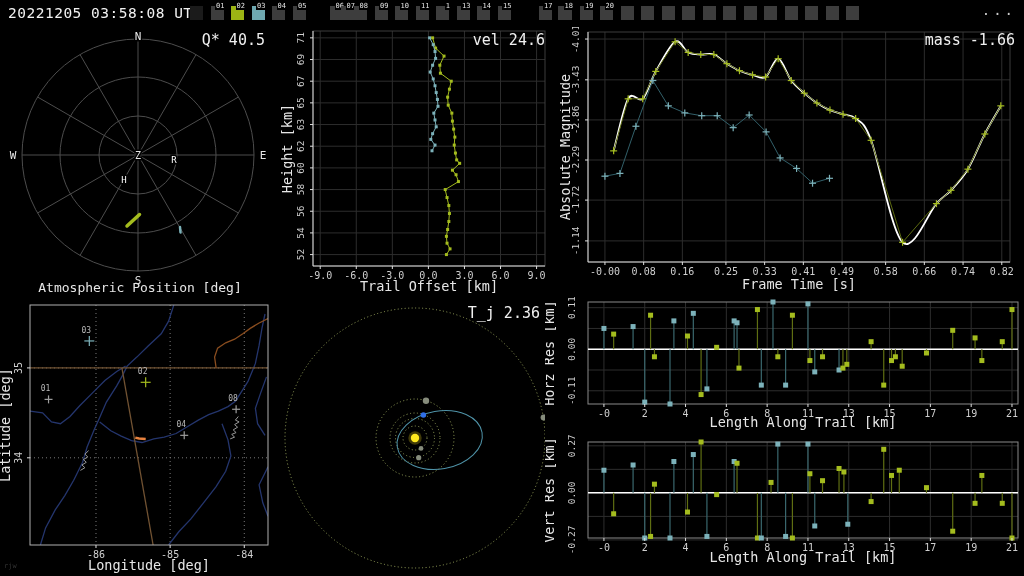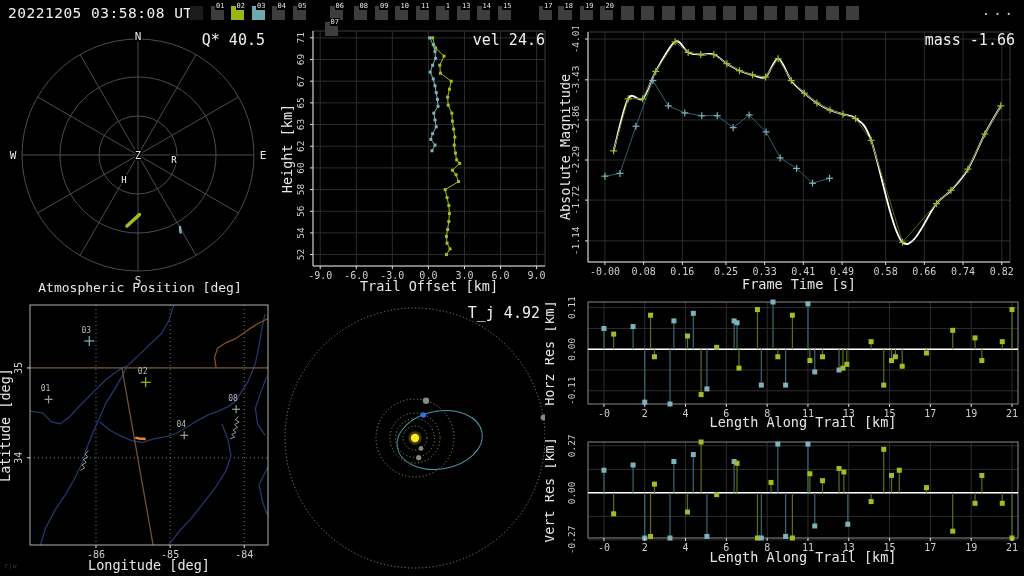--- a/index.html
+++ b/index.html
@@ -38,21 +38,21 @@
       </span>
       <span class="tile " style="left: 272px;">
         <i class="num">04</i>
       </span>
       <span class="tile " style="left: 292.5px;">
         <i class="num">05</i>
       </span>
       <span class="tile " style="left: 310px; margin-left: 20px;">
         <i class="num">06</i>
       </span>
-      <span class="tile " style="left: 325px; margin-top: 16px;">
+      <span class="tile " style="left: 341px;">
         <i class="num">07</i>
       </span>
       <span class="tile " style="left: 354px;">
         <i class="num">08</i>
       </span>
       <span class="tile " style="left: 374.5px;">
         <i class="num">09</i>
       </span>
       <span class="tile " style="left: 395px;">
         <i class="num">10</i>
@@ -449,21 +449,21 @@
         <text x="22" y="71.92134831460696" font-size="10" text-anchor="middle" fill="#cfcfcf" font-family="&quot;DejaVu Sans Mono&quot;,monospace" transform="rotate(-90 22 71.92134831460696)">35</text>
         <line x1="27" y1="161.8089887640451" x2="30" y2="161.8089887640451" stroke="#e0e0e0"></line>
         <text x="22" y="161.8089887640451" font-size="10" text-anchor="middle" fill="#cfcfcf" font-family="&quot;DejaVu Sans Mono&quot;,monospace" transform="rotate(-90 22 161.8089887640451)">34</text>
         <text x="149" y="274" font-size="13.5" text-anchor="middle" fill="#e6e6e6" font-family="&quot;DejaVu Sans Mono&quot;,monospace">Longitude [deg]</text>
         <text x="10" y="129" font-size="13.5" text-anchor="middle" fill="#e6e6e6" font-family="&quot;DejaVu Sans Mono&quot;,monospace" transform="rotate(-90 10 129)">Latitude [deg]</text>
         <text x="4" y="272" font-size="7" text-anchor="start" fill="#323232" font-family="&quot;DejaVu Sans Mono&quot;,monospace">rjw</text>
       </svg>
   </section>
 
   <section class="panel" style="left:280px;top:296px;width:265px;height:280px;">
-    <div class="annot" style="top:8px;right:5px;">T_j 4.92</div>
+    <div class="annot" style="top:8px;right:5px;">T_j 2.36</div>
     <svg id="svg-orbit" width="265" height="280" viewBox="0 0 265 280">
         <circle cx="135" cy="142" r="12" fill="none" stroke="#98a45c" stroke-width="1" stroke-dasharray="1 2.5"></circle>
         <circle cx="135" cy="142" r="19.5" fill="none" stroke="#98a45c" stroke-width="1" stroke-dasharray="1 2.5"></circle>
         <circle cx="135" cy="142" r="25" fill="none" stroke="#98a45c" stroke-width="1" stroke-dasharray="1 2.5"></circle>
         <circle cx="135" cy="142" r="39" fill="none" stroke="#98a45c" stroke-width="1" stroke-dasharray="1 2.5"></circle>
         <circle cx="135" cy="142" r="130" fill="none" stroke="#98a45c" stroke-width="1" stroke-dasharray="1 2.5"></circle>
         <ellipse cx="159.7" cy="144" rx="43" ry="29" fill="none" stroke="#4f93a8" stroke-width="1" transform="rotate(-10 159.7 144)"></ellipse>
         <circle cx="135" cy="142" r="6.7" fill="#ffe81e" fill-opacity="0.25"></circle>
         <circle cx="135" cy="142" r="4.2" fill="#ffe81e"></circle>
         <circle cx="141" cy="152.4" r="2.4" fill="#868c7c"></circle>

